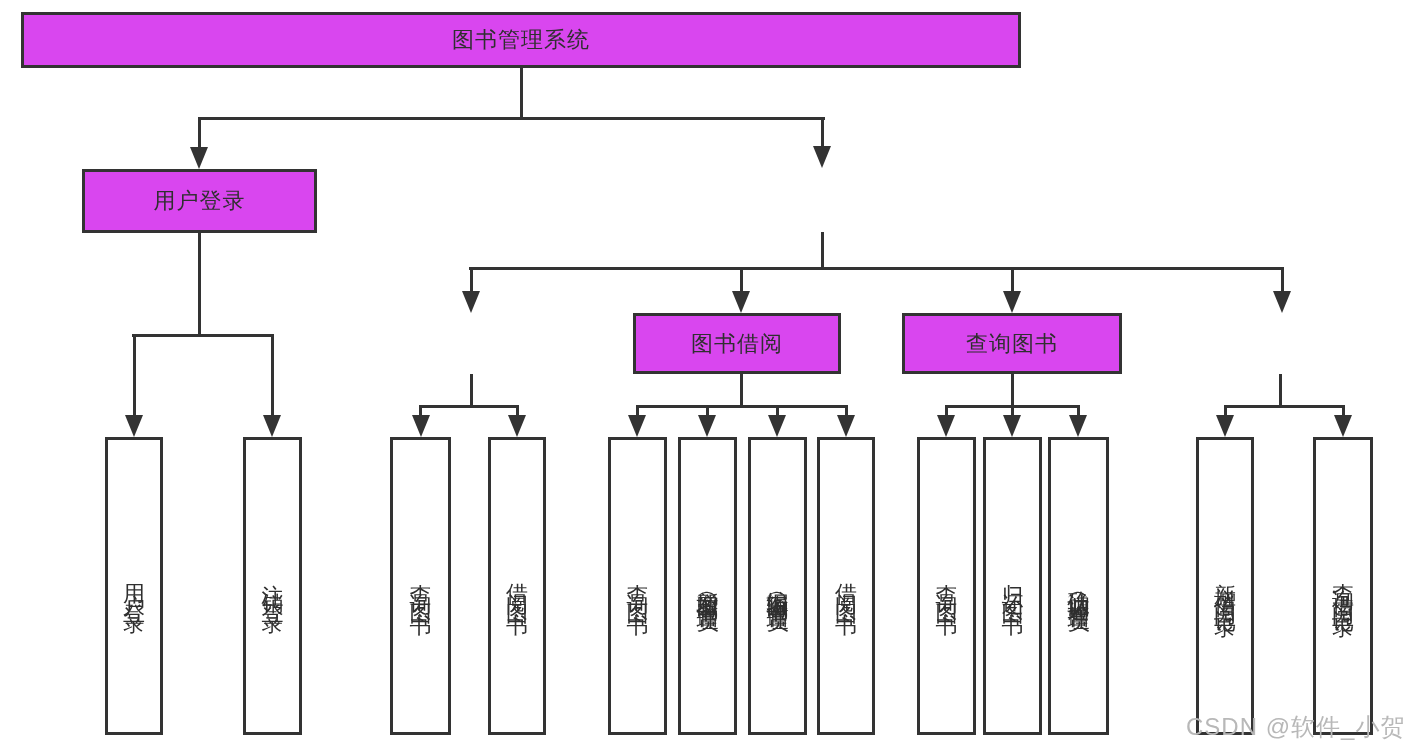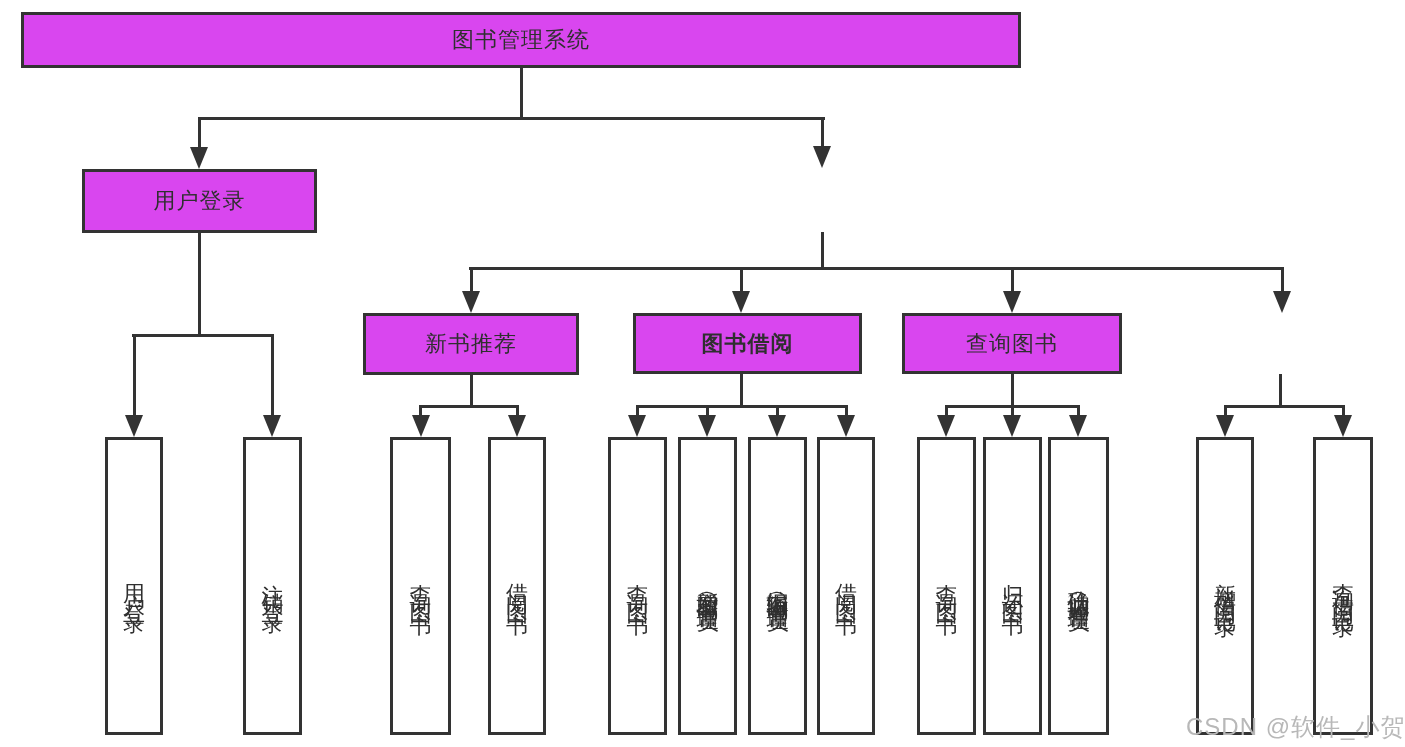--- a/index.html
+++ b/index.html
@@ -63,24 +63,21 @@
   <div class="hline" style="left:469px; top:267px; width:814px;"></div>
   <div class="vline" style="left:470px; top:267px; height:27px;"></div>
   <div class="arr" style="left:462px; top:291px;"></div>
   <div class="vline" style="left:740px; top:267px; height:27px;"></div>
   <div class="arr" style="left:732px; top:291px;"></div>
   <div class="vline" style="left:1011px; top:267px; height:27px;"></div>
   <div class="arr" style="left:1003px; top:291px;"></div>
   <div class="vline" style="left:1281px; top:267px; height:27px;"></div>
   <div class="arr" style="left:1273px; top:291px;"></div>
 
-  <div class="node" style="left:363px; top:313px; width:216px; height:62px;">
-    <span>新书推荐</span>
-  </div>
-  <div class="node" style="left:633px; top:313px; width:229px; height:61px;font-weight:bold;">
+  <div class="node" style="left:633px; top:313px; width:208px; height:61px;">
     <span>图书借阅</span>
   </div>
   <div class="node" style="left:902px; top:313px; width:220px; height:61px;">
     <span>查询图书</span>
   </div>
 
   <div class="vline" style="left:470px; top:374px; height:34px;"></div>
   <div class="hline" style="left:419px; top:405px; width:100px;"></div>
   <div class="vline" style="left:419px; top:405px; height:13px;"></div>
   <div class="arr" style="left:412px; top:415px;"></div>

